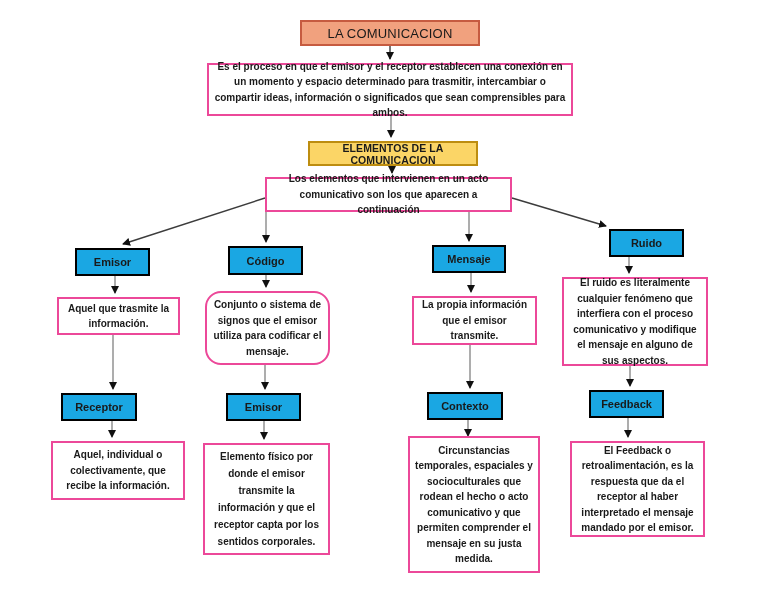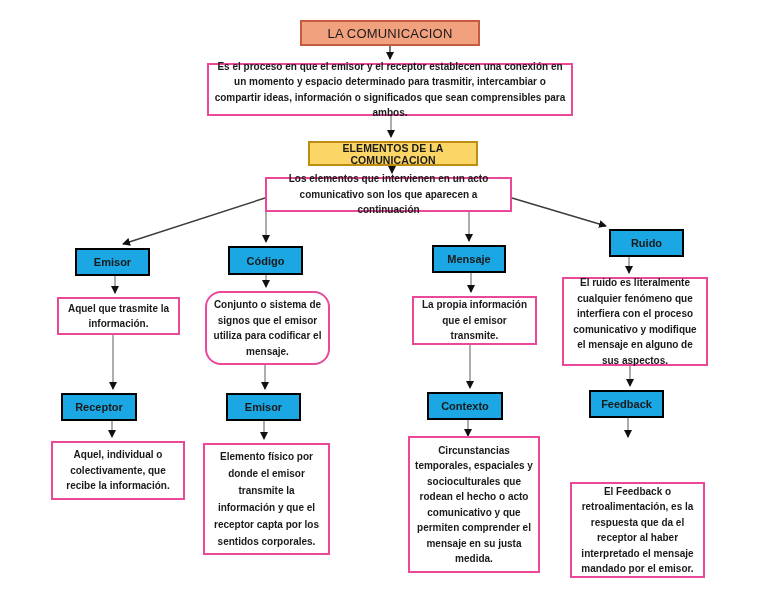--- a/index.html
+++ b/index.html
@@ -82,15 +82,15 @@
   <div class="box white-box" style="left:562px;top:277px;width:146px;height:89px;">El ruido es literalmente cualquier fenómeno que interfiera con el proceso comunicativo y modifique el mensaje en alguno de sus aspectos.</div>
 
   <div class="box node" style="left:61px;top:393px;width:76px;height:28px;">Receptor</div>
   <div class="box node" style="left:226px;top:393px;width:75px;height:28px;">Emisor</div>
   <div class="box node" style="left:427px;top:392px;width:76px;height:28px;">Contexto</div>
   <div class="box node" style="left:589px;top:390px;width:75px;height:28px;">Feedback</div>
 
   <div class="box white-box" style="left:51px;top:441px;width:134px;height:59px;">Aquel, individual o colectivamente, que recibe la información.</div>
   <div class="box white-box" style="left:203px;top:443px;width:127px;height:112px;line-height:1.7;">Elemento físico por donde el emisor transmite la información y que el receptor capta por los sentidos corporales.</div>
   <div class="box white-box" style="left:408px;top:436px;width:132px;height:137px;">Circunstancias temporales, espaciales y socioculturales que rodean el hecho o acto comunicativo y que permiten comprender el mensaje en su justa medida.</div>
-  <div class="box white-box" style="left:570px;top:441px;width:135px;height:96px;margin-top:41px;">El Feedback o retroalimentación, es la respuesta que da el receptor al haber interpretado el mensaje mandado por el emisor.</div>
+  <div class="box white-box" style="left:570px;top:441px;width:135px;height:96px;">El Feedback o retroalimentación, es la respuesta que da el receptor al haber interpretado el mensaje mandado por el emisor.</div>
 
 </div>
 
 </body></html>

